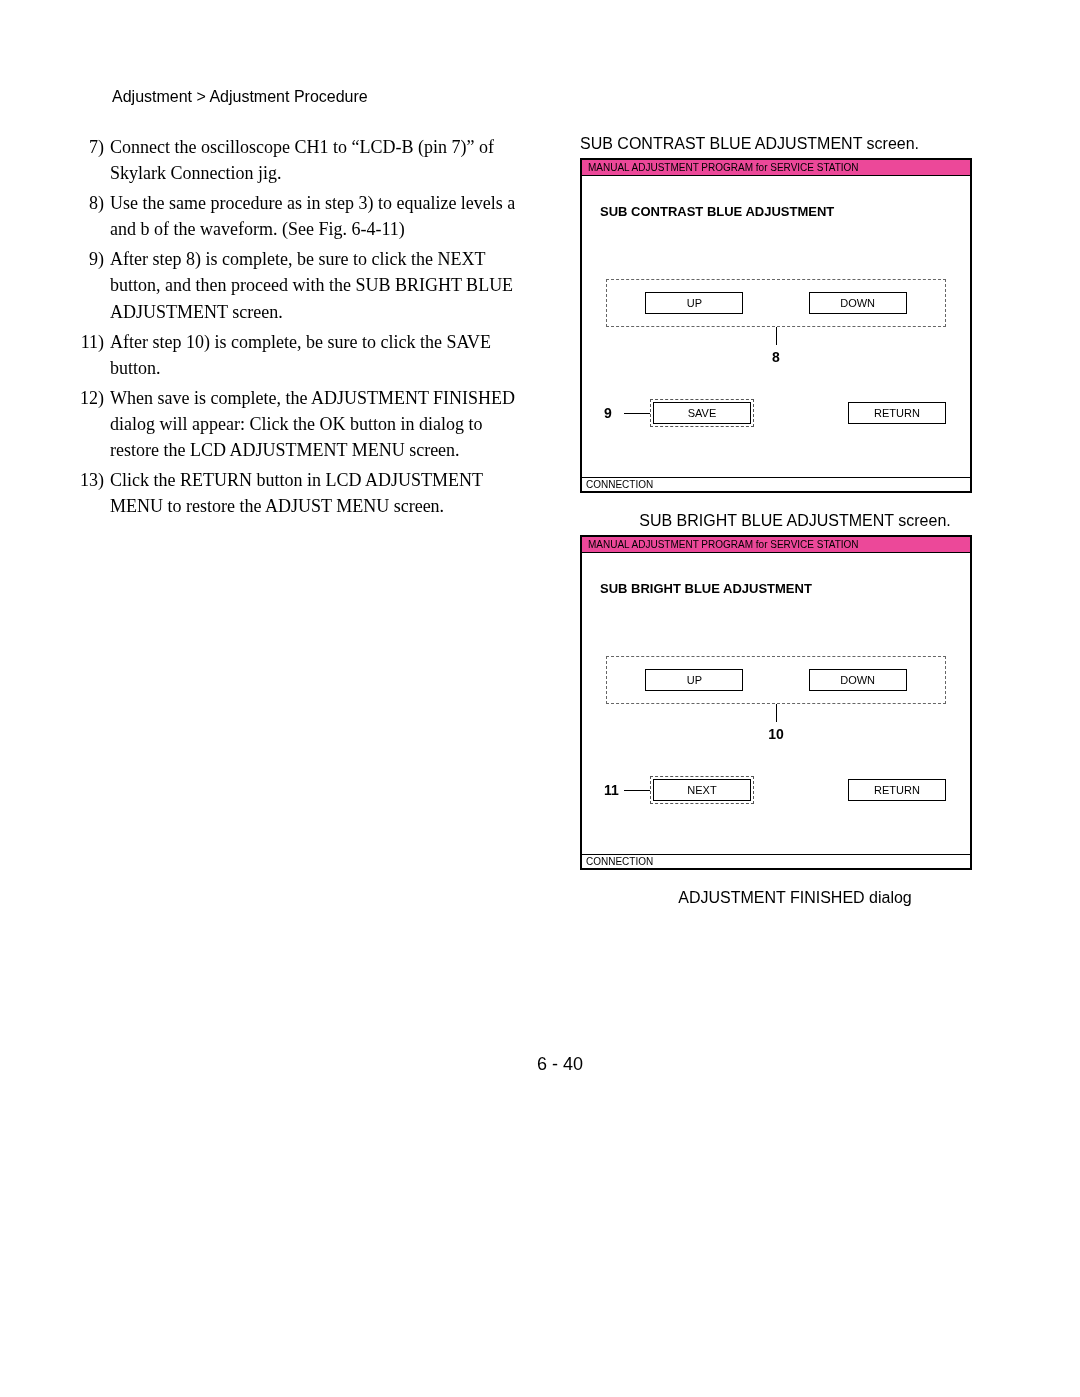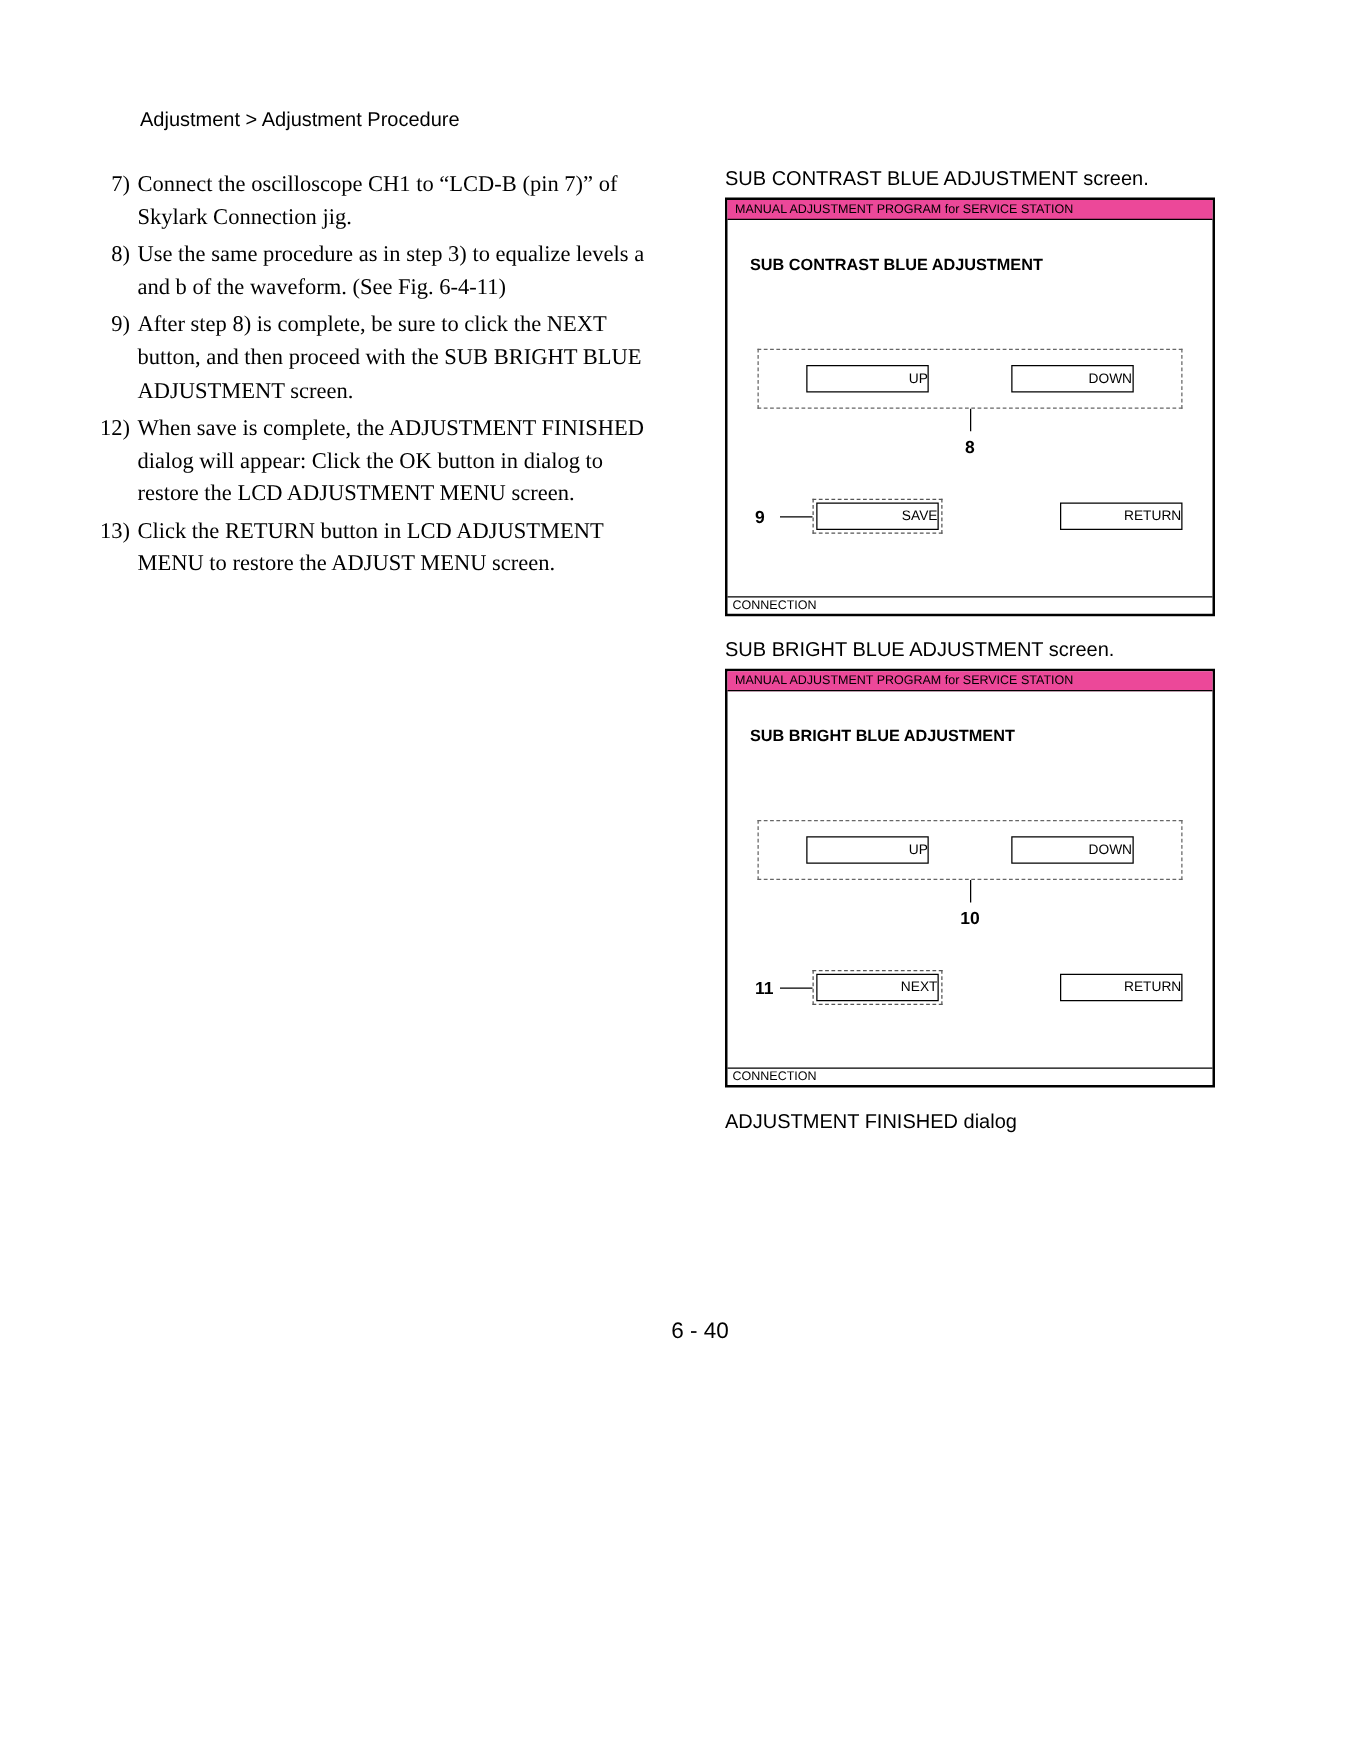--- a/index.html
+++ b/index.html
@@ -49,21 +49,21 @@
     flex: 1;
   }
 
   
   .fig-caption {
     font-size: 16px;
     line-height: 1.25;
     margin: 0 0 4px 0;
   }
   .fig-caption.top { margin-top: 0; }
-  .fig-caption.pad { margin-top: 18px; }
+  .fig-caption.pad { margin-top: 18px; text-align: center; }
   .app-window {
     border: 2px solid #000;
     width: 392px;
     box-sizing: border-box;
     margin-bottom: 4px;
   }
   .titlebar {
     background: #ec4899;
     font-size: 10px;
     padding: 2px 6px;
@@ -85,21 +85,21 @@
     margin: 0 auto;
     width: 340px;
     box-sizing: border-box;
     padding: 12px 12px 12px 12px;
     display: flex;
     justify-content: space-between;
   }
   .btn {
     border: 1px solid #000;
     font-size: 11px;
-    text-align: right;
+    text-align: center;
     padding: 4px 0;
     width: 96px;
     background: #fff;
   }
   .btn-dashed {
     border: 1px dashed #555;
     padding: 2px;
     display: inline-block;
   }
   .updown-col { width: 48%; display: flex; justify-content: center; }
@@ -206,20 +206,24 @@
           <div class="step-num">7)</div>
           <div class="step-text">Connect the oscilloscope CH1 to “LCD-B (pin 7)” of Skylark Connection jig.</div>
         </div>
       <div class="step">
           <div class="step-num">8)</div>
           <div class="step-text">Use the same procedure as in step 3) to equalize levels a and b of the waveform. (See Fig. 6-4-11)</div>
         </div>
       <div class="step">
           <div class="step-num">9)</div>
           <div class="step-text">After step 8) is complete, be sure to click the NEXT button, and then proceed with the SUB BRIGHT BLUE ADJUSTMENT screen.</div>
+        </div>
+      <div class="step">
+          <div class="step-num">11)</div>
+          <div class="step-text">After step 10) is complete, be sure to click the SAVE button.</div>
         </div>
       <div class="step">
           <div class="step-num">12)</div>
           <div class="step-text">When save is complete, the ADJUSTMENT FINISHED dialog will appear: Click the OK button in dialog to restore the LCD ADJUSTMENT MENU screen.</div>
         </div>
       <div class="step">
           <div class="step-num">13)</div>
           <div class="step-text">Click the RETURN button in LCD ADJUSTMENT MENU to restore the ADJUST MENU screen.</div>
         </div>
     </div>

